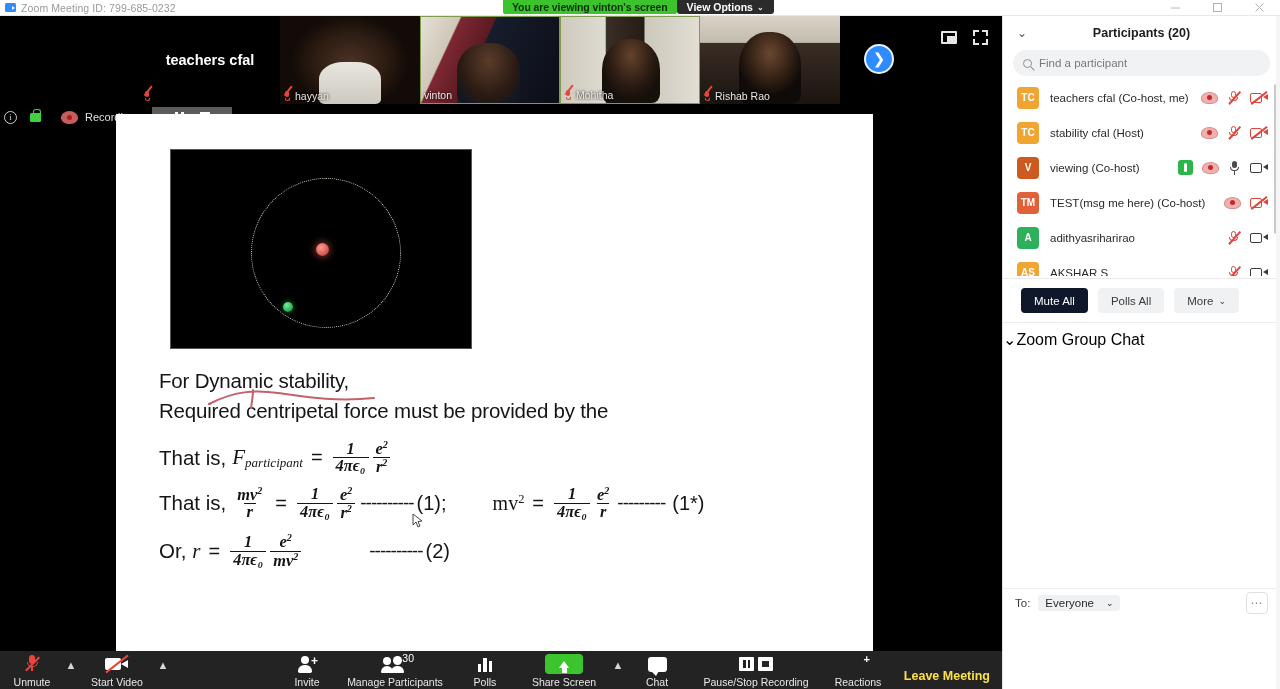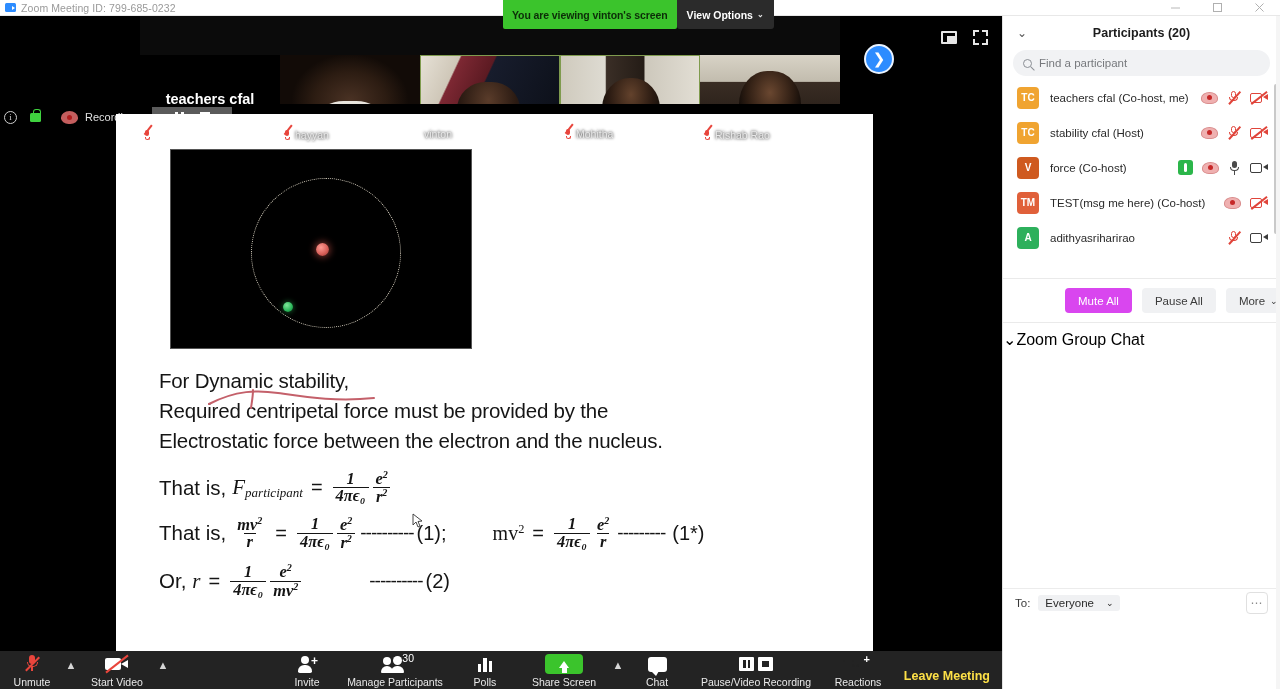--- a/index.html
+++ b/index.html
@@ -31,21 +31,21 @@
     margin-left: auto; display: flex; align-items: center; height: 16px;
   }
   .tb-wc {
     width: 42px; height: 16px; display: flex; align-items: center;
     justify-content: center; color: #b8b8b8; font-size: 10px; line-height: 1;
   }
   .tb-wc svg { display: block; }
 
   
   .view-banner {
-    position: absolute; top: 0px; left: 503px; height: 29px;
+    position: absolute; top: 0px; left: 503px; height: 14px;
     display: flex; align-items: stretch; z-index: 40;
   }
   .vb-green {
     background: #3bc42c; color: #0c2d08; font-size: 10.5px; font-weight: bold;
     padding: 0 9px; display: flex; align-items: center; border-radius: 0 0 2px 2px;
     letter-spacing: -0.1px;
   }
   .vb-opts {
     background: #2b2b2b; color: #fff; font-size: 10.5px; font-weight: bold;
     padding: 0 10px; display: flex; align-items: center; gap: 4px;
@@ -60,21 +60,21 @@
   }
 
   
   .filmstrip {
     position: absolute; top: 0px; left: 0; width: 1002px; height: 88px;
     background: #0b0b0b; display: flex;
   }
   .fs-pad { width: 140px; height: 88px; background: #000; }
   .fs-tile {
     width: 140px; height: 88px; position: relative; overflow: hidden;
-    background: #111; flex: none; margin-top: 39px;
+    background: #111; flex: none;
   }
   .fs-name {
     position: absolute; bottom: 2px; left: 3px; color: #e8e8e8;
     font-size: 10.5px; display: flex; align-items: flex-end; gap: 3px;
     text-shadow: 0 0 3px #000; z-index: 3;
   }
   .micoff {
     display: inline-block; width: 9px; height: 12px; position: relative;
   }
   .micoff::before {
@@ -425,21 +425,21 @@
 
   .pactions {
     height: 44px; display: flex; align-items: center; gap: 10px;
     padding: 0 18px; border-top: 1px solid #eaeaea; margin-top: 2px;
   }
   .btn {
     height: 25px; border-radius: 4px; font-size: 11.5px;
     display: flex; align-items: center; justify-content: center; gap: 5px;
     padding: 0 13px; white-space: nowrap;
   }
-  .btn-primary { background: #d946ef; color: #fff; margin-left: 44px; }
+  .btn-primary { background: #0f172a; color: #fff; }
   .btn-plain { background: #f0f1f3; color: #3a3a3a; }
 
   .chat-head {
     height: 34px; display: flex; align-items: center; position: relative;
     border-top: 1px solid #eaeaea;
   }
   .chat-body { height: 232px; background: #fff; }
   .chat-to {
     height: 28px; display: flex; align-items: center; padding: 0 12px;
     border-top: 1px solid #ececec; gap: 8px;
@@ -582,21 +582,20 @@
       </div>
 
       <div class="slide-text">
         <svg class="scribble" viewBox="0 0 175 22">
           <path d="M3 16 C 30 2, 52 2, 72 5 C 100 9, 130 14, 168 10" stroke="#c4606a" stroke-width="2" fill="none" stroke-linecap="round"></path>
           <path d="M47 2 C 47 8, 46 13, 45 20" stroke="#c4606a" stroke-width="2" fill="none" stroke-linecap="round"></path>
         </svg>
 
         <div class="st-line">For Dynamic stability,</div>
         <div class="st-line">Required centripetal force must be provided by the</div>
-        <div class="st-line">Electrostatic force between the electron and the nucleus.</div>
 
         <div class="eq-row" style="margin-top:14px;">
           <span class="eq-lead">That is,</span>
           <span class="math" style="font-size:21px;"><span>F</span><span class="sub">participant</span></span>
           <span style="margin:0 8px;">=</span>
           <span class="frac mathb">
             <span class="num">1</span>
             <span class="den">4πϵ₀</span>
           </span>
           <span class="frac mathb">
@@ -741,21 +740,21 @@
         <div class="lbl">Chat</div>
       </div>
 
       <div class="tb-btn" style="width:134px;margin-left:6px;">
         <div class="tb-icon">
             <div class="rec-ic">
               <span class="p"></span>
               <span class="s"></span>
             </div>
           </div>
-        <div class="lbl">Pause/Video Recording</div>
+        <div class="lbl">Pause/Stop Recording</div>
       </div>
 
       <div class="tb-btn" style="width:66px;margin-left:2px;">
         <div class="tb-icon">
             <div class="react-ic"><span class="sm"></span><span class="mouth"></span><span class="plus">+</span></div>
           </div>
         <div class="lbl">Reactions</div>
       </div>
 
       <div class="leave">Leave Meeting</div>
@@ -816,21 +815,21 @@
           <span class="i-camoff">
               <span class="b"></span>
               <span class="t"></span>
               <span class="s"></span>
             </span>
         </div>
       </div>
 
       <div class="prow">
         <div class="avatar" style="background:#cf5a1f;">V</div>
-        <div class="pname">force (Co-host)</div>
+        <div class="pname">viewing (Co-host)</div>
         <div class="picons">
           <span class="i-raise"></span>
           <span class="i-cloud">
               <span class="c"></span>
               <span class="d"></span>
             </span>
           <span class="i-micon">
               <span class="b"></span>
               <span class="a"></span>
               <span class="st"></span>
@@ -867,26 +866,41 @@
               <span class="a"></span>
               <span class="s"></span>
             </span>
           <span class="i-camon">
               <span class="b"></span>
               <span class="t"></span>
             </span>
         </div>
       </div>
 
+      <div class="prow">
+        <div class="avatar" style="background:#f0a431;">AS</div>
+        <div class="pname">AKSHAR S</div>
+        <div class="picons">
+          <span class="i-micoff">
+              <span class="b"></span>
+              <span class="a"></span>
+              <span class="s"></span>
+            </span>
+          <span class="i-camon">
+              <span class="b"></span>
+              <span class="t"></span>
+            </span>
+        </div>
+      </div>
 
     </div>
 
     <div class="pactions">
       <div class="btn btn-primary">Mute All</div>
-      <div class="btn btn-plain">Pause All</div>
+      <div class="btn btn-plain">Polls All</div>
       <div class="btn btn-plain">
         <span>More</span>
         <span style="font-size:9px;">⌄</span>
       </div>
     </div>
 
     <div class="chat-head">
       <span class="chev">⌄</span>
       <span class="title">Zoom Group Chat</span>
     </div>

